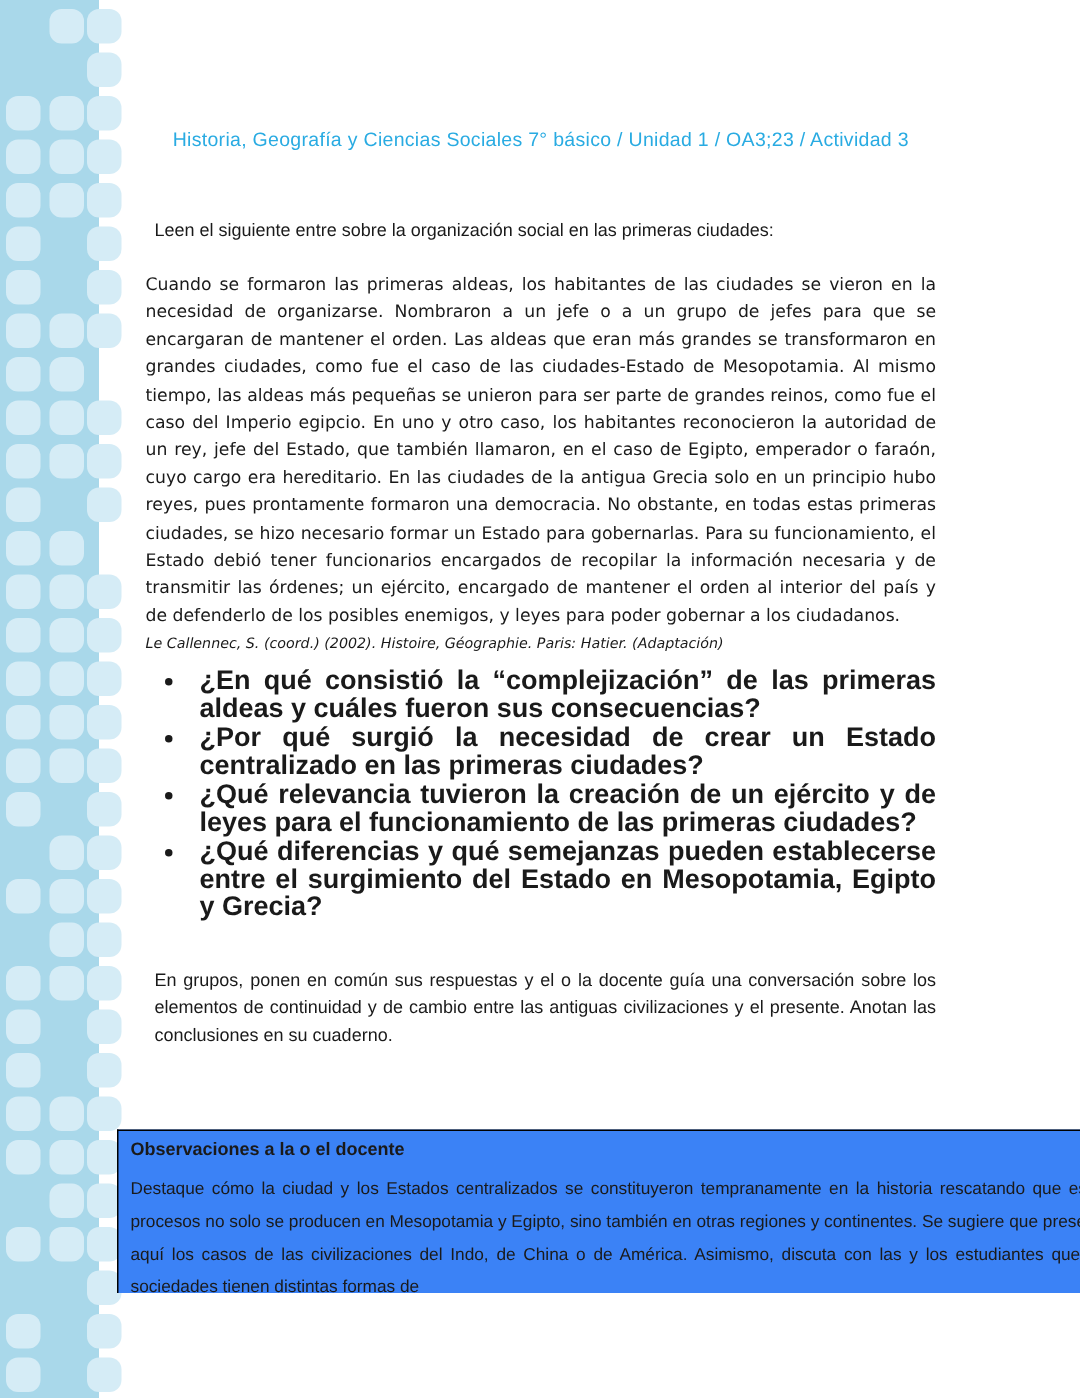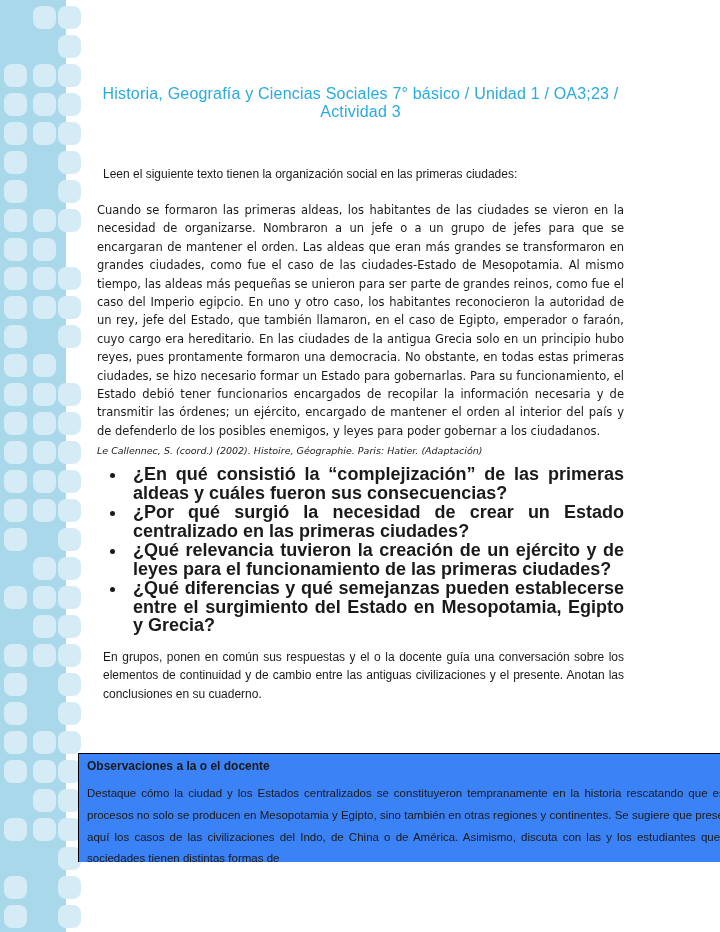--- a/index.html
+++ b/index.html
@@ -22,21 +22,21 @@
     width: 23px; height: 23px;
     border-radius: 8px;
   }
   .content {
     position: absolute;
     left: 97px; top: 85px;
     width: 527px;
   }
   .header-line {
     text-align: center;
-    font-size: 16px;
+    font-size: 13px;
     letter-spacing: 0.2px;
     color: var(--accent, #29abe2);
   }
   .intro-line {
     margin: 46px 0 0 6px;
     font-size: 12px;
   }
   .reading-text {
     margin: 20px 0 0 0;
     font-family: "DejaVu Sans", sans-serif;
@@ -63,21 +63,21 @@
     font-size: 18px;
     line-height: 18.5px;
     list-style: disc;
     font-weight: bold;
   }
   ul.questions li {
     padding-left: 6px;
     margin: 0 0 1px 0;
     text-align: justify;
   }
-  .group-par { margin-top: 13px; }
+  .group-par { margin-top: 30px; }
   .teacher-box {
     position: absolute;
     left: 78px; top: 753px;
     width: 672px; height: 109px;
     box-sizing: border-box;
     border: 1.4px solid #000;
     border-bottom: none;
     padding: 5px 9px 0 8px;
     overflow: hidden;
     background: #3b82f6;
@@ -175,21 +175,21 @@
     <div class="decor-square" style="left: 4px; top: 876px; background: rgb(213, 236, 246);"></div>
     <div class="decor-square" style="left: 58px; top: 876px; background: rgb(213, 236, 246);"></div>
     <div class="decor-square" style="left: 4px; top: 905px; background: rgb(213, 236, 246);"></div>
     <div class="decor-square" style="left: 58px; top: 905px; background: rgb(213, 236, 246);"></div>
   </div>
 
 <div class="content">
 
   <div class="header-line">Historia, Geografía y Ciencias Sociales 7° básico / Unidad 1 / OA3;23 / Actividad 3</div>
 
-  <p class="intro-line">Leen el siguiente texto tienen la organización social en las primeras ciudades:</p>
+  <p class="intro-line">Leen el siguiente entre sobre la organización social en las primeras ciudades:</p>
 
   <div>
     <p class="reading-text">Cuando se formaron las primeras aldeas, los habitantes de las ciudades se vieron en la necesidad de organizarse. Nombraron a un jefe o a un grupo de jefes para que se encargaran de mantener el orden. Las aldeas que eran más grandes se transformaron en grandes ciudades, como fue el caso de las ciudades-Estado de Mesopotamia. Al mismo tiempo, las aldeas más pequeñas se unieron para ser parte de grandes reinos, como fue el caso del Imperio egipcio. En uno y otro caso, los habitantes reconocieron la autoridad de un rey, jefe del Estado, que también llamaron, en el caso de Egipto, emperador o faraón, cuyo cargo era hereditario. En las ciudades de la antigua Grecia solo en un principio hubo reyes, pues prontamente formaron una democracia. No obstante, en todas estas primeras ciudades, se hizo necesario formar un Estado para gobernarlas. Para su funcionamiento, el Estado debió tener funcionarios encargados de recopilar la información necesaria y de transmitir las órdenes; un ejército, encargado de mantener el orden al interior del país y de defenderlo de los posibles enemigos, y leyes para poder gobernar a los ciudadanos.</p>
     <p class="reading-citation">Le Callennec, S. (coord.) (2002). Histoire, Géographie. Paris: Hatier. (Adaptación)</p>
   </div>
 
 
   <ul class="questions">
     <li>¿En qué consistió la “complejización” de las primeras aldeas y cuáles fueron sus consecuencias?</li>
     <li>¿Por qué surgió la necesidad de crear un Estado centralizado en las primeras ciudades?</li>

